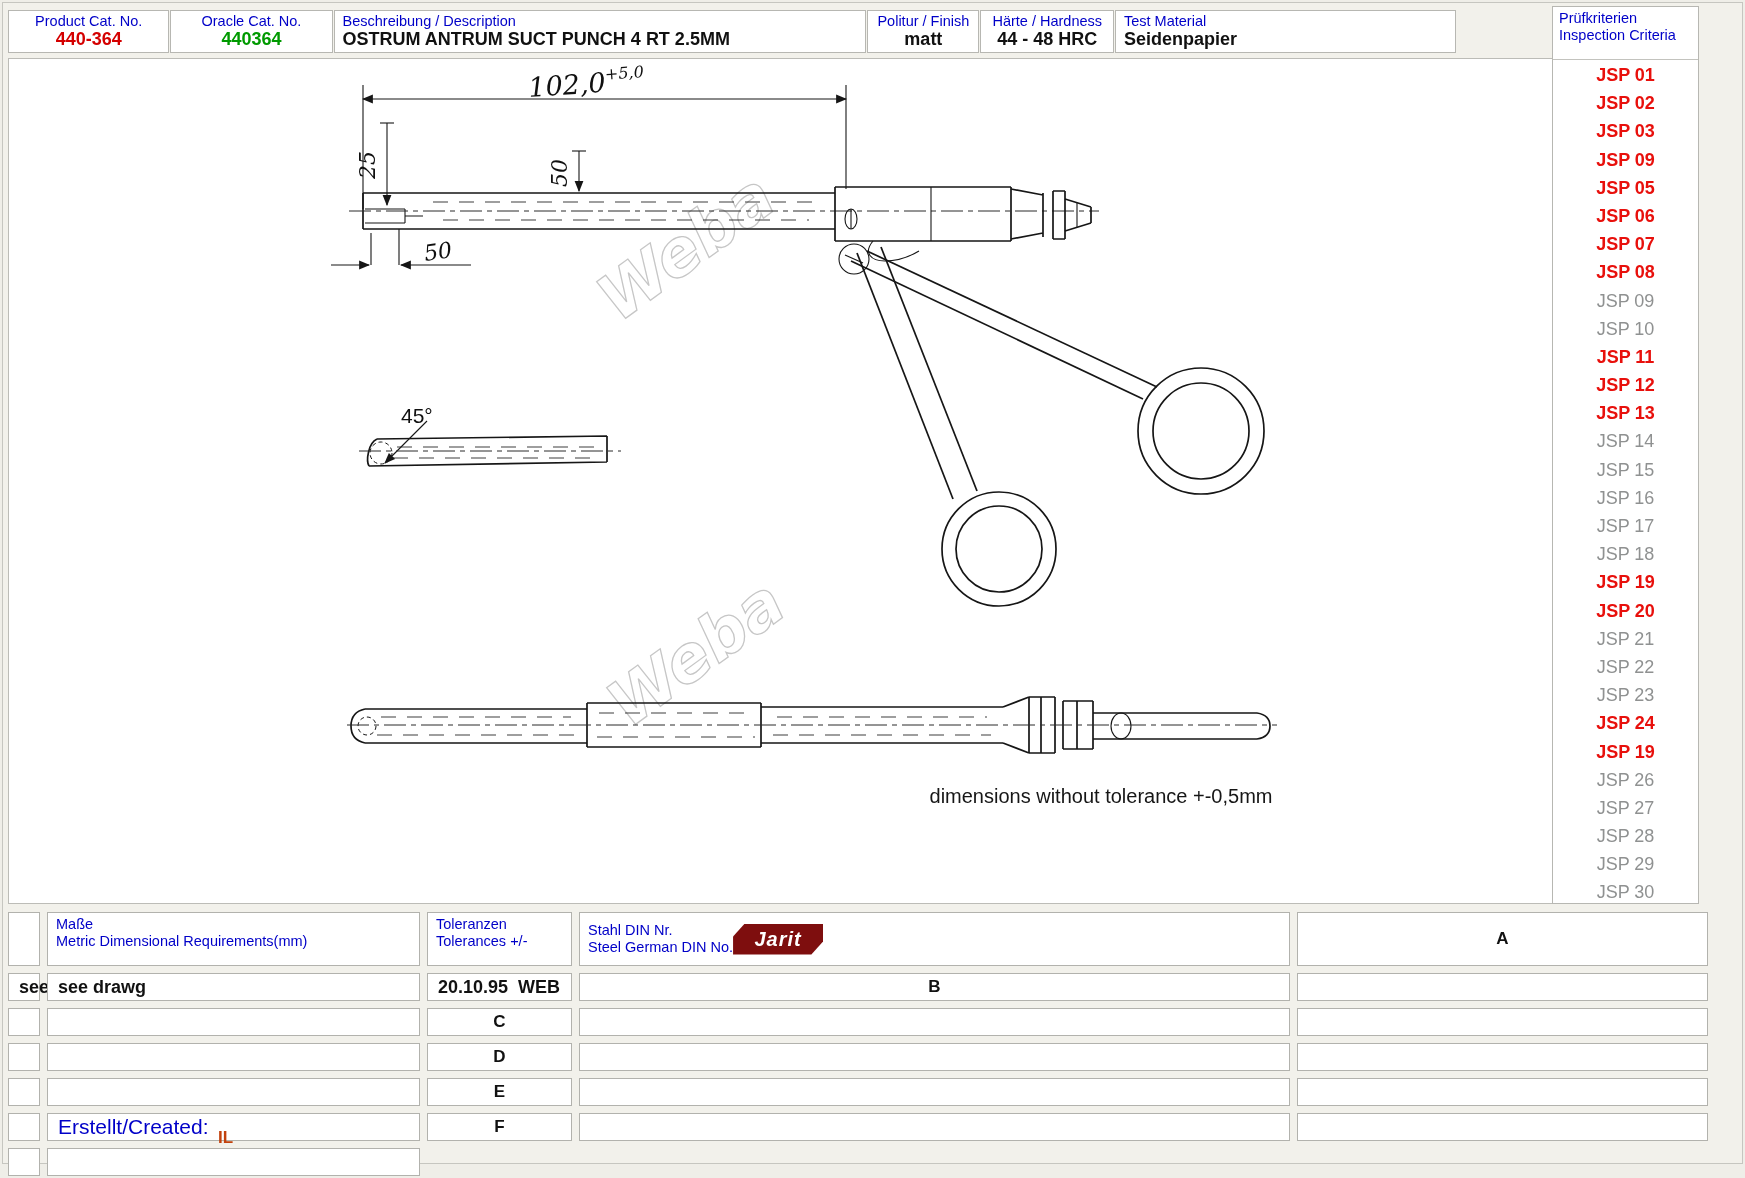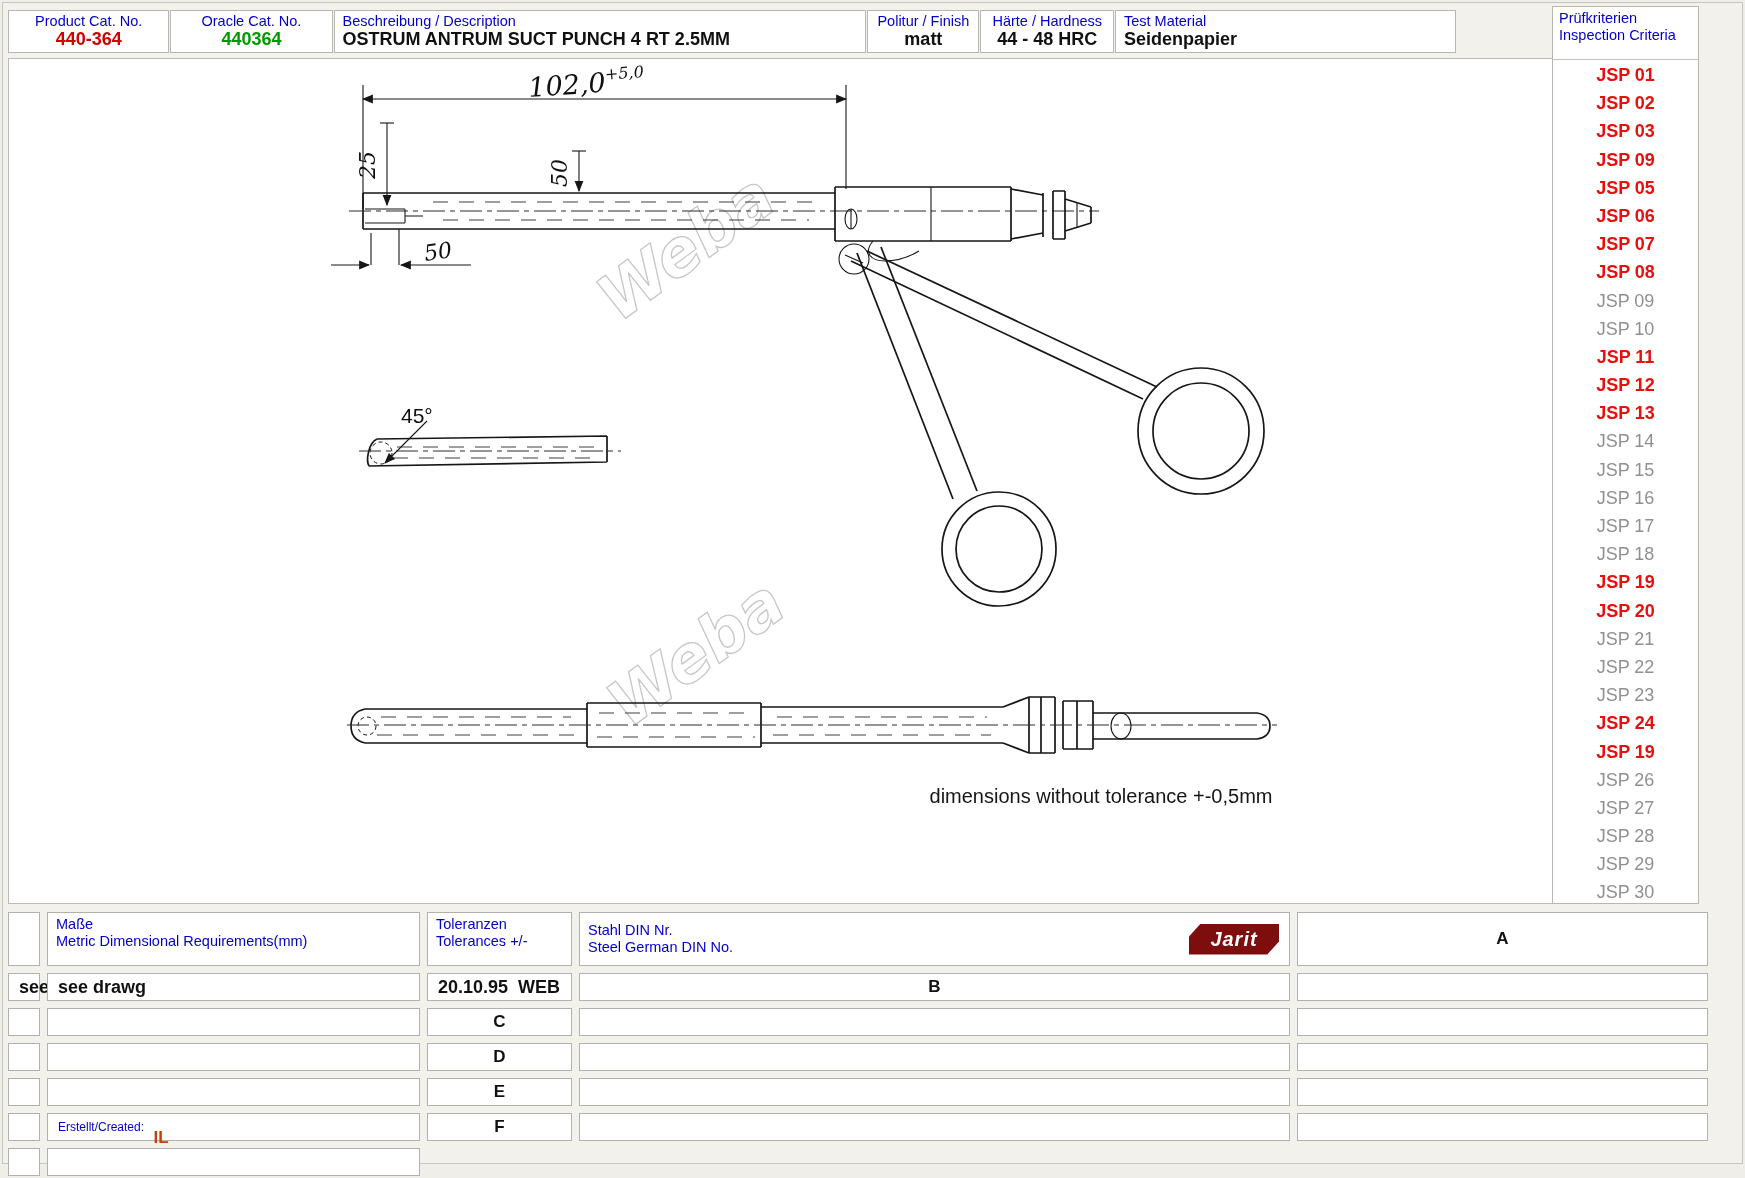--- a/index.html
+++ b/index.html
@@ -45,26 +45,26 @@
   .jsp-item{height:28.2px;line-height:28.2px;text-align:center;font-size:18px;cursor:pointer;}
   .jsp-active{color:#e8100c;font-weight:bold;}
   .jsp-inactive{color:#8f9191;font-weight:normal;}
 
   
   .spec-table{position:absolute;left:8px;top:912px;width:1700px;
               display:grid;grid-template-columns:32px 373px 145px 711px auto;
               grid-template-rows:54px repeat(6,28px);gap:7px;}
   .tcell{background:#fff;border:1px solid #b2b2ad;box-sizing:border-box;}
   .th{padding:3px 8px;color:#0000c8;font-size:14.5px;line-height:17px;}
-  .th-wrap{display:flex;justify-content:space-between;align-items:center;height:100%;}
+  .th-wrap{display:flex;align-items:center;height:100%;}
   .rowlabel{display:flex;align-items:center;justify-content:center;
             font-weight:bold;font-size:17px;color:#111;}
   .val{display:flex;align-items:center;padding-left:10px;font-weight:bold;
        font-size:18px;color:#111;white-space:pre;}
-  .rev-label{color:#0000c8;font-size:12px;font-weight:normal;}
+  .rev-label{color:#0000c8;font-size:21px;font-weight:normal;}
   .rev-val{font-weight:bold;font-size:17px;color:#c2410c;margin-top:22px;}
   .jarit-logo{width:90px;height:31px;background:#7e0e0e;flex:0 0 auto;margin-right:2px;
               display:flex;align-items:center;justify-content:center;
               clip-path:polygon(13% 0,100% 0,100% 58%,87% 100%,0 100%,0 42%);}
   .jarit-logo span{color:#fff;font-style:italic;font-weight:bold;font-size:20px;
                    letter-spacing:1px;font-family:"Liberation Sans",sans-serif;}
 </style>
 </head>
 <body>
 

